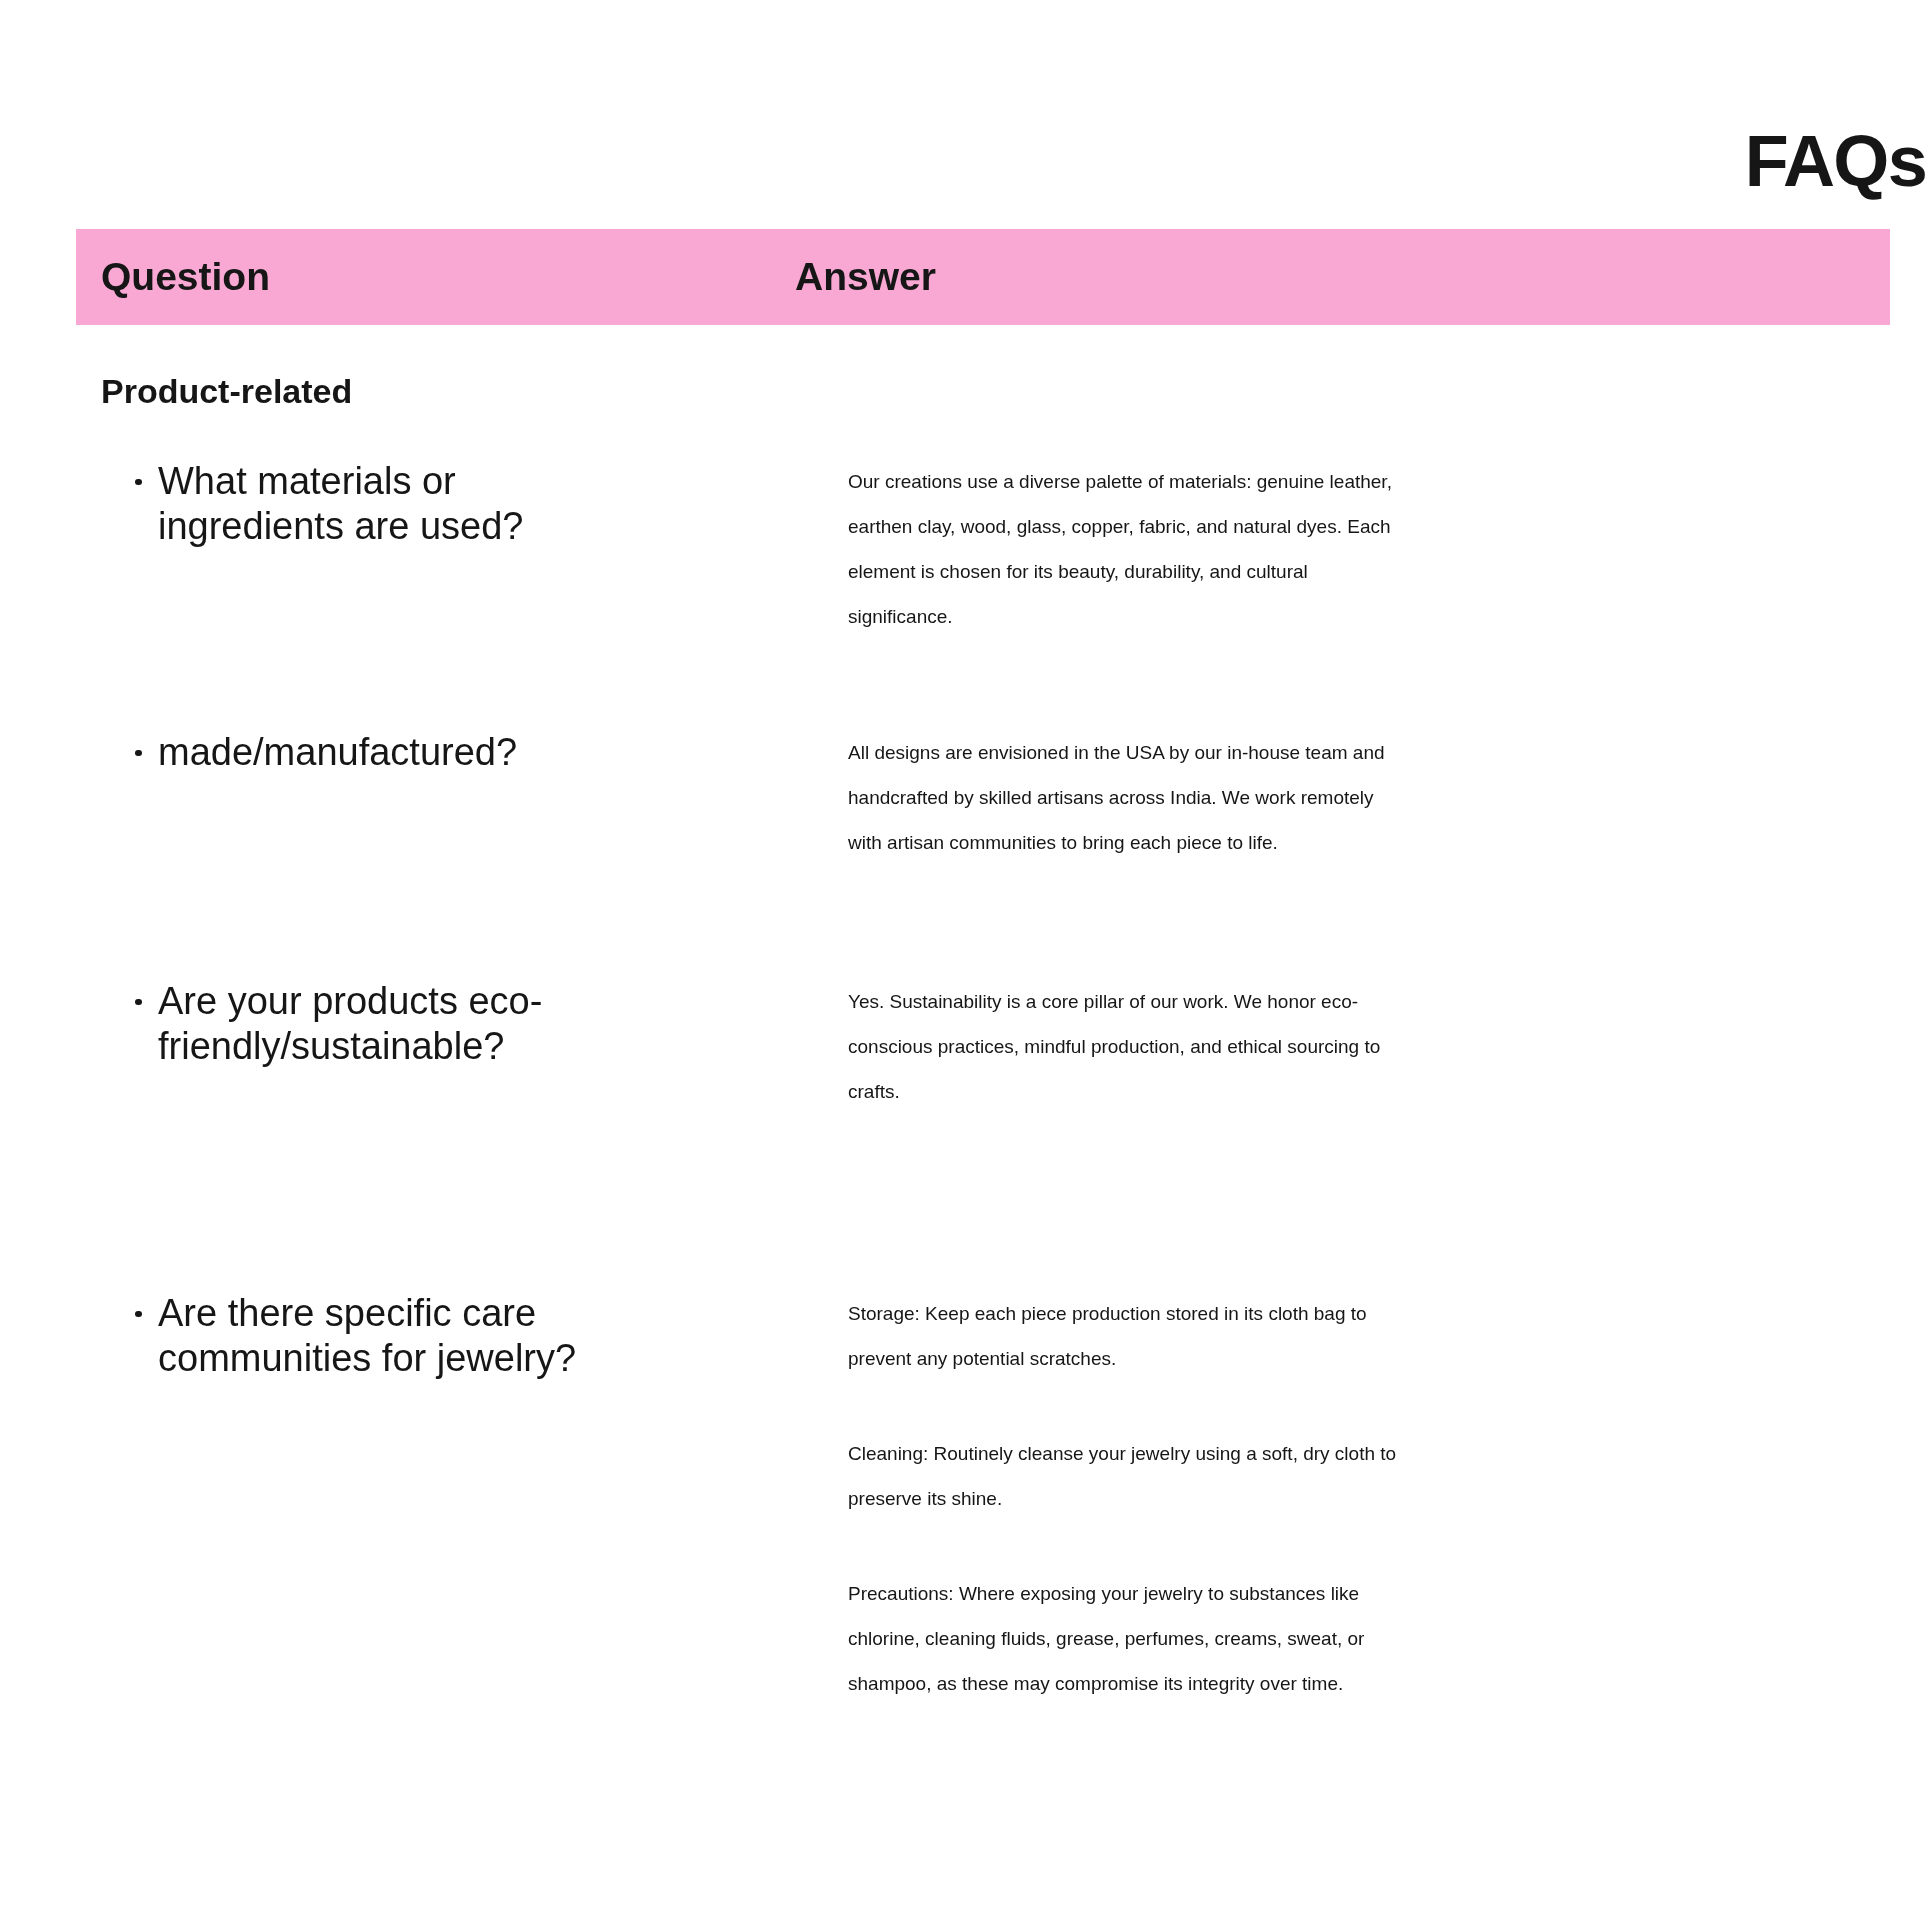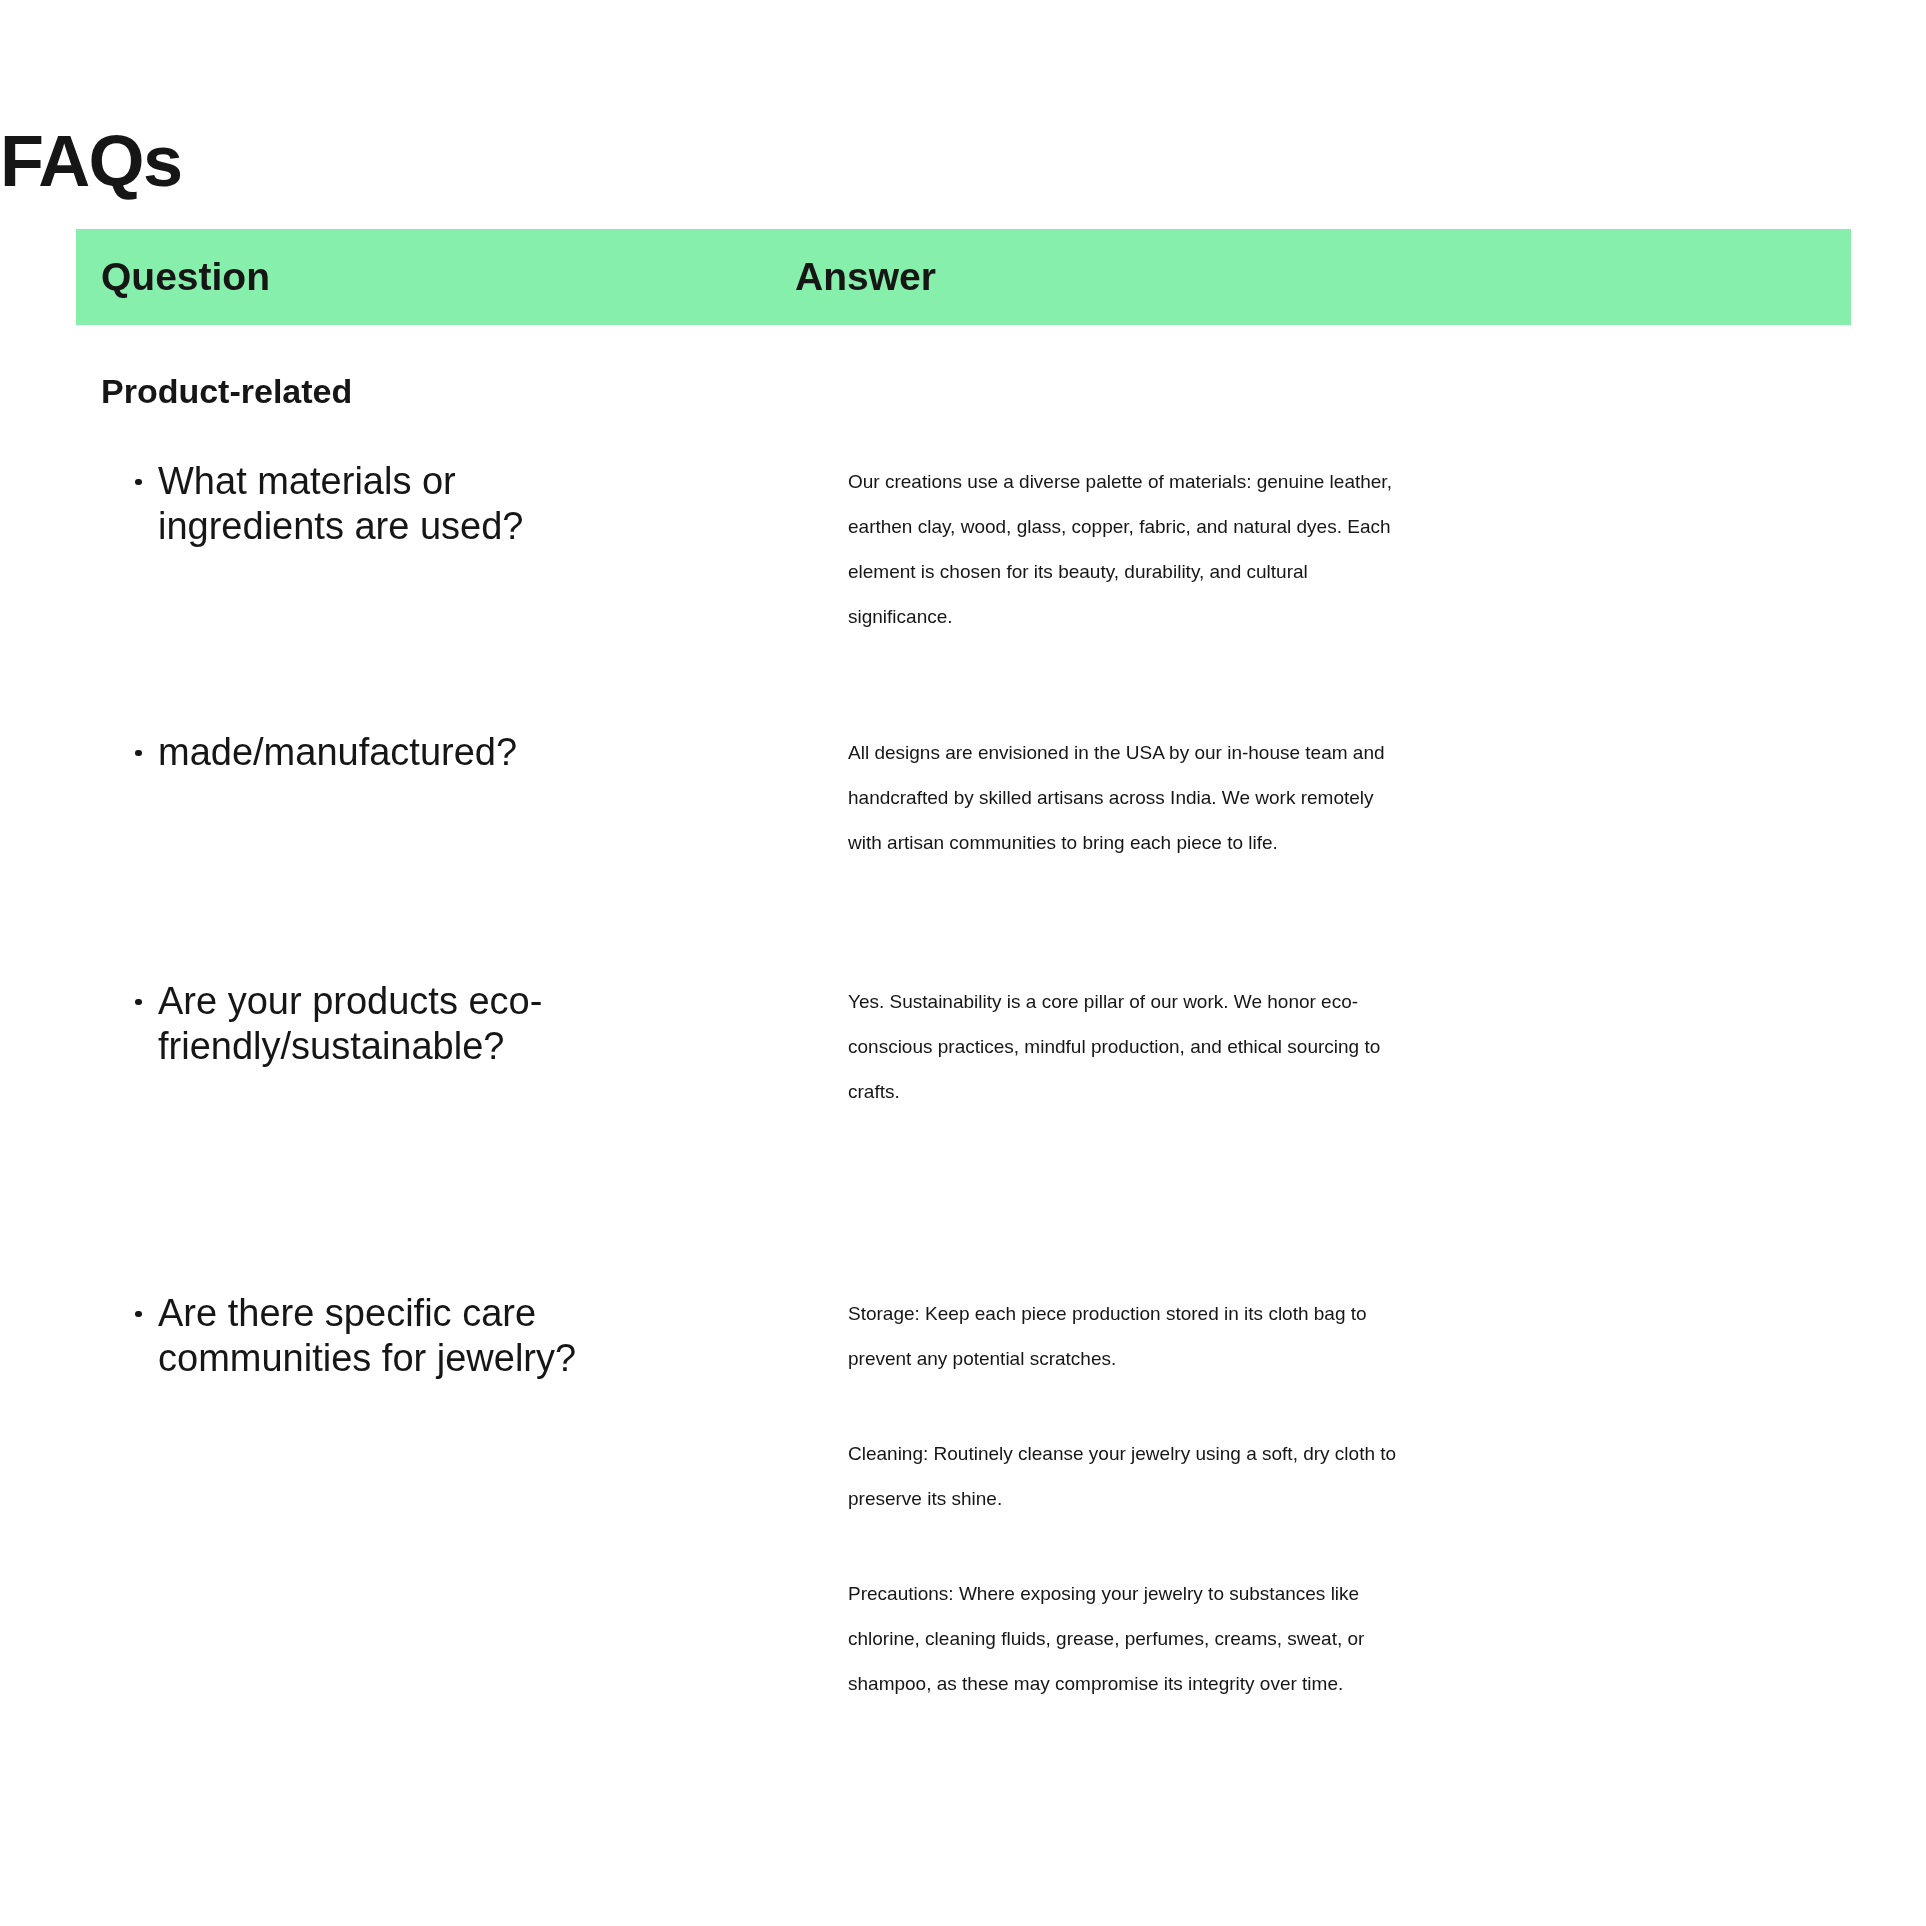--- a/index.html
+++ b/index.html
@@ -14,33 +14,34 @@
     background: #ffffff;
     font-family: "Liberation Sans", sans-serif;
     color: #161616;
     overflow: hidden;
   }
   .faq-title {
     position: absolute;
     top: 77px;
     left: 0;
     width: 100%;
-    text-align: left;
+    text-align: right;
     font-size: 72px;
     line-height: 1;
     font-weight: 700;
     letter-spacing: -1.7px;
   }
   .header-band {
     position: absolute;
     left: 76px;
     top: 229px;
     width: 1775px;
     height: 96px;
-    background: #86efac;
+    background: #f9a8d4;
+    padding-left: 39px;
   }
   .header-band .col-header {
     position: absolute;
     top: 50%;
     transform: translateY(-50%);
     font-size: 39px;
     font-weight: 700;
     white-space: nowrap;
   }
   .header-band .question-header { left: 25px; }

